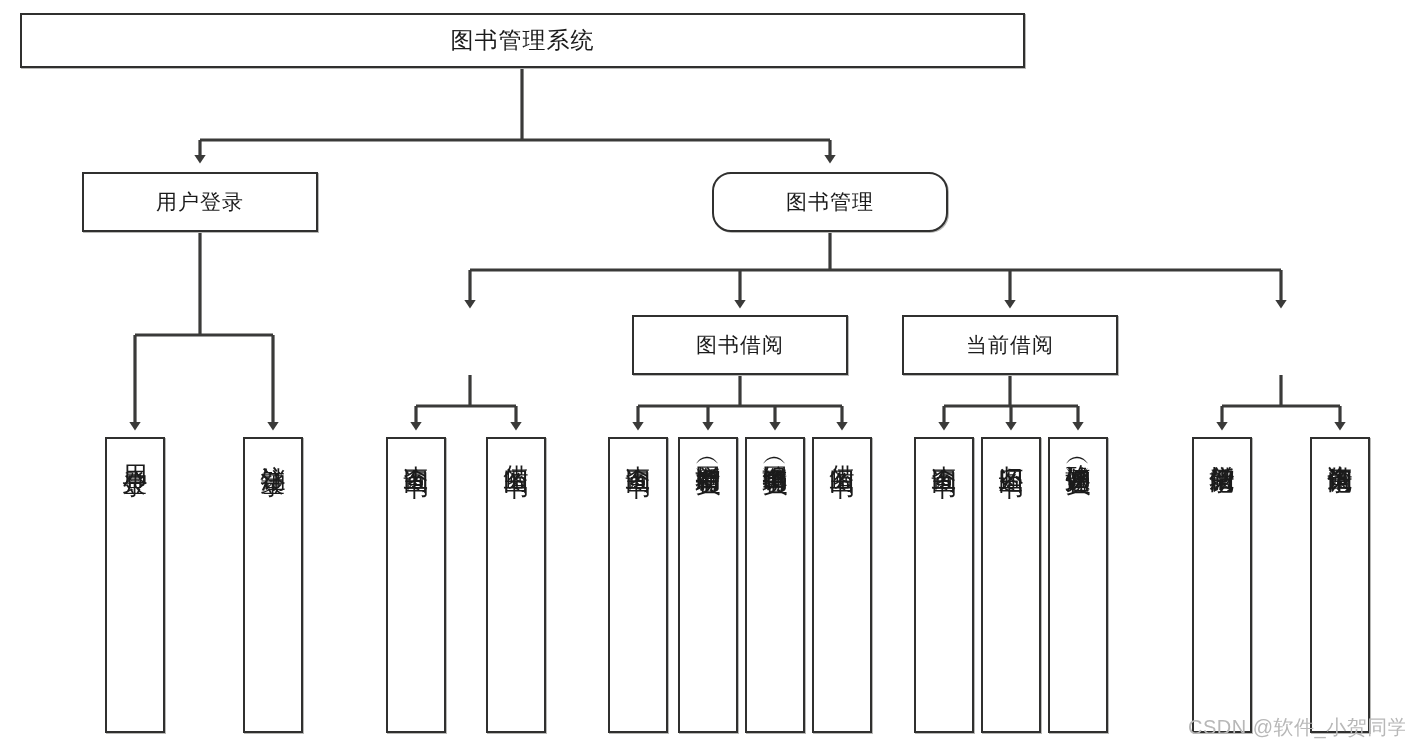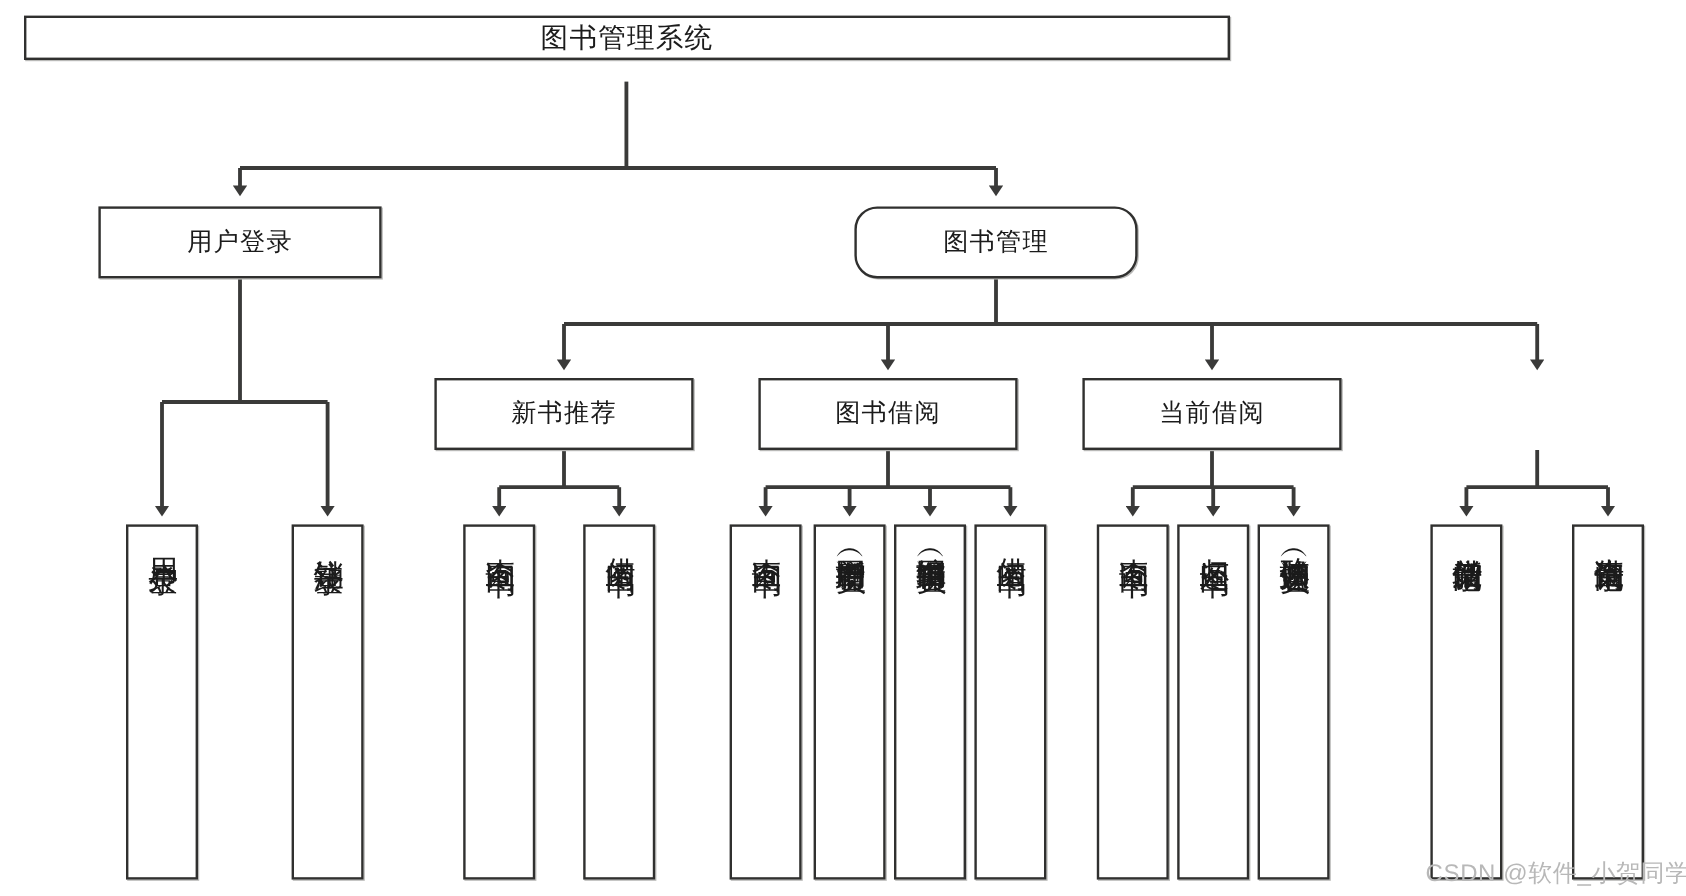--- a/index.html
+++ b/index.html
@@ -99,34 +99,31 @@
       <path d="M1011,406 L1011,423" marker-end="url(#arrow)"></path>
       <path d="M1078,406 L1078,423" marker-end="url(#arrow)"></path>
 
       <path d="M1281,375 L1281,406"></path>
       <path d="M1222,406 L1340,406"></path>
       <path d="M1222,406 L1222,423" marker-end="url(#arrow)"></path>
       <path d="M1340,406 L1340,423" marker-end="url(#arrow)"></path>
     </g>
   </svg>
 
-  <div class="node h" style="left:20px;top:13px;width:1005px;height:37px;">
+  <div class="node h" style="left:20px;top:13px;width:1005px;height:55px;">
     <span class="lbl">图书管理系统</span>
   </div>
 
   <div class="node l2" style="left:82px;top:172px;width:236px;height:60px;">
     <span class="lbl">用户登录</span>
   </div>
   <div class="node l2" style="left:712px;top:172px;width:236px;height:60px;border-radius:19px;">
     <span class="lbl">图书管理</span>
   </div>
 
-  <div class="node l3" style="left:362px;top:315px;width:216px;height:60px;">
-    <span class="lbl">新书推荐</span>
-  </div>
   <div class="node l3" style="left:902px;top:315px;width:216px;height:60px;">
     <span class="lbl">当前借阅</span>
   </div>
   <div class="node l3" style="left:632px;top:315px;width:216px;height:60px;">
     <span class="lbl">图书借阅</span>
   </div>
 
   <div class="node leaf" style="left:105px;top:437px;width:60px;height:296px;">
     <span class="lbl">用户登录</span>
   </div>

